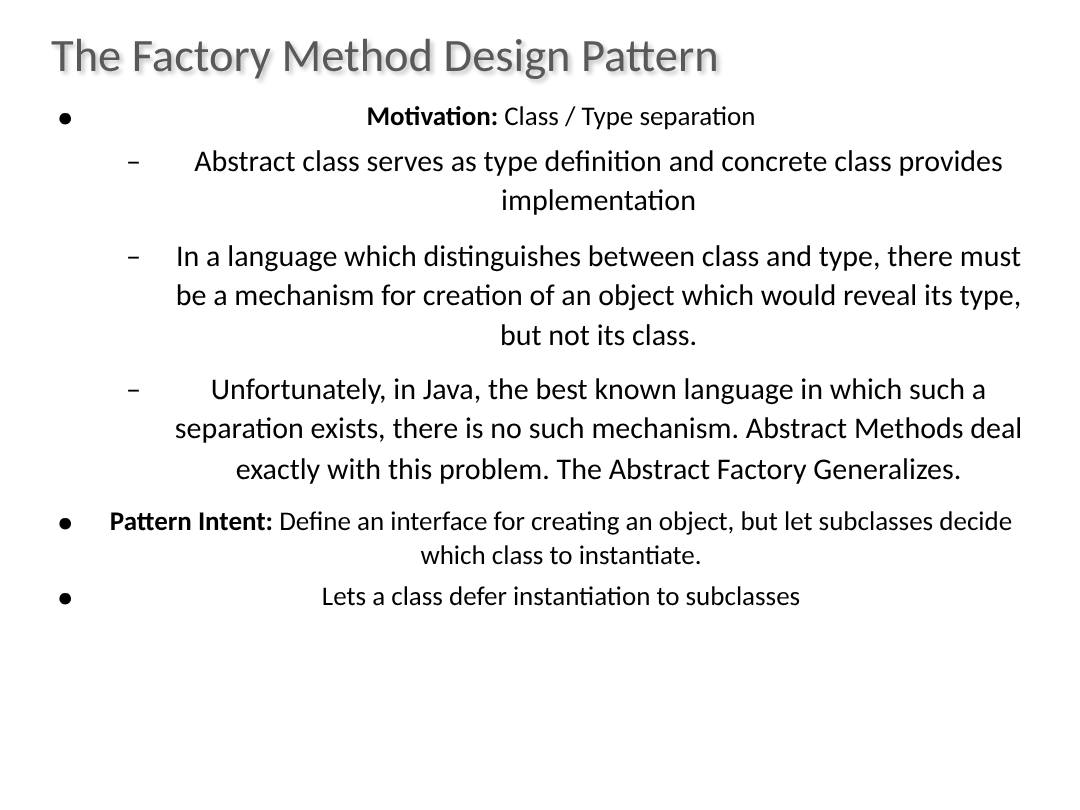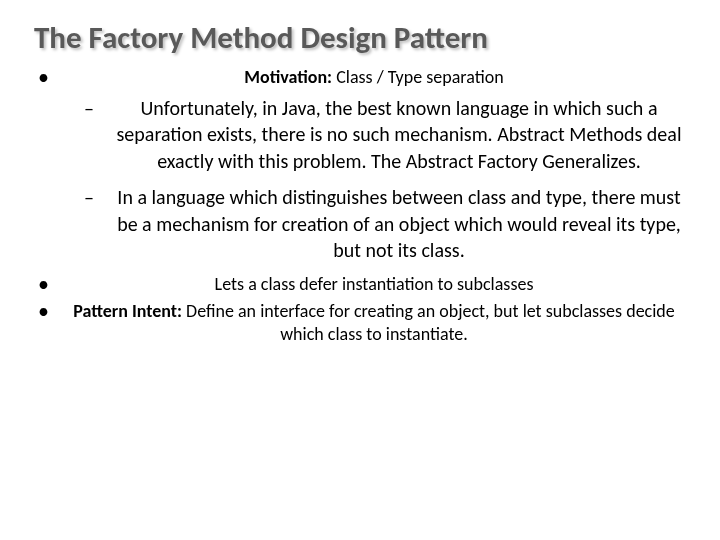--- a/index.html
+++ b/index.html
@@ -10,21 +10,21 @@
     body {
       width: 720px;
       height: 540px;
       background: #ffffff;
       font-family: Calibri, 'Segoe UI', Arial, sans-serif;
       padding: 18px 28px;
       overflow: hidden;
     }
     .title {
       font-size: 31px;
-      font-weight: bold;
+      font-weight: normal;
       color: #595959;
       text-shadow: 2px 2px 3px rgba(0,0,0,0.25);
       margin-bottom: 10px;
       margin-left: 6px;
     }
     .level1 {
       list-style: none;
       padding-left: 8px;
     }
     .level1 > li {
@@ -71,23 +71,24 @@
   </style>
 </head>
 <body>
 
 <div class="title">The Factory Method Design Pattern</div>
 
 <ul class="level1">
   <li>
     <span class="bold">Motivation:</span><span> Class / Type separation</span>
     <ul class="level2">
+      <li>Abstract class serves as type definition and concrete class provides implementation</li>
+      <li>In a language which distinguishes between class and type, there must be a  mechanism for creation of an object which would reveal its type, but not its class.</li>
       <li>Unfortunately, in Java, the best known language in which such a separation exists, there is  no such mechanism. Abstract Methods deal exactly with this problem. The Abstract Factory Generalizes.</li>
-      <li>In a language which distinguishes between class and type, there must be a  mechanism for creation of an object which would reveal its type, but not its class.</li>
     </ul>
+  </li>
+  <li>
+    <span class="bold">Pattern Intent:</span><span> Define an interface for creating an object, but let subclasses decide which class to instantiate.</span>
   </li>
   <li>
     <span>Lets a class defer instantiation to subclasses</span>
   </li>
-  <li>
-    <span class="bold">Pattern Intent:</span><span> Define an interface for creating an object, but let subclasses decide which class to instantiate.</span>
-  </li>
 </ul>
 
 </body></html>

